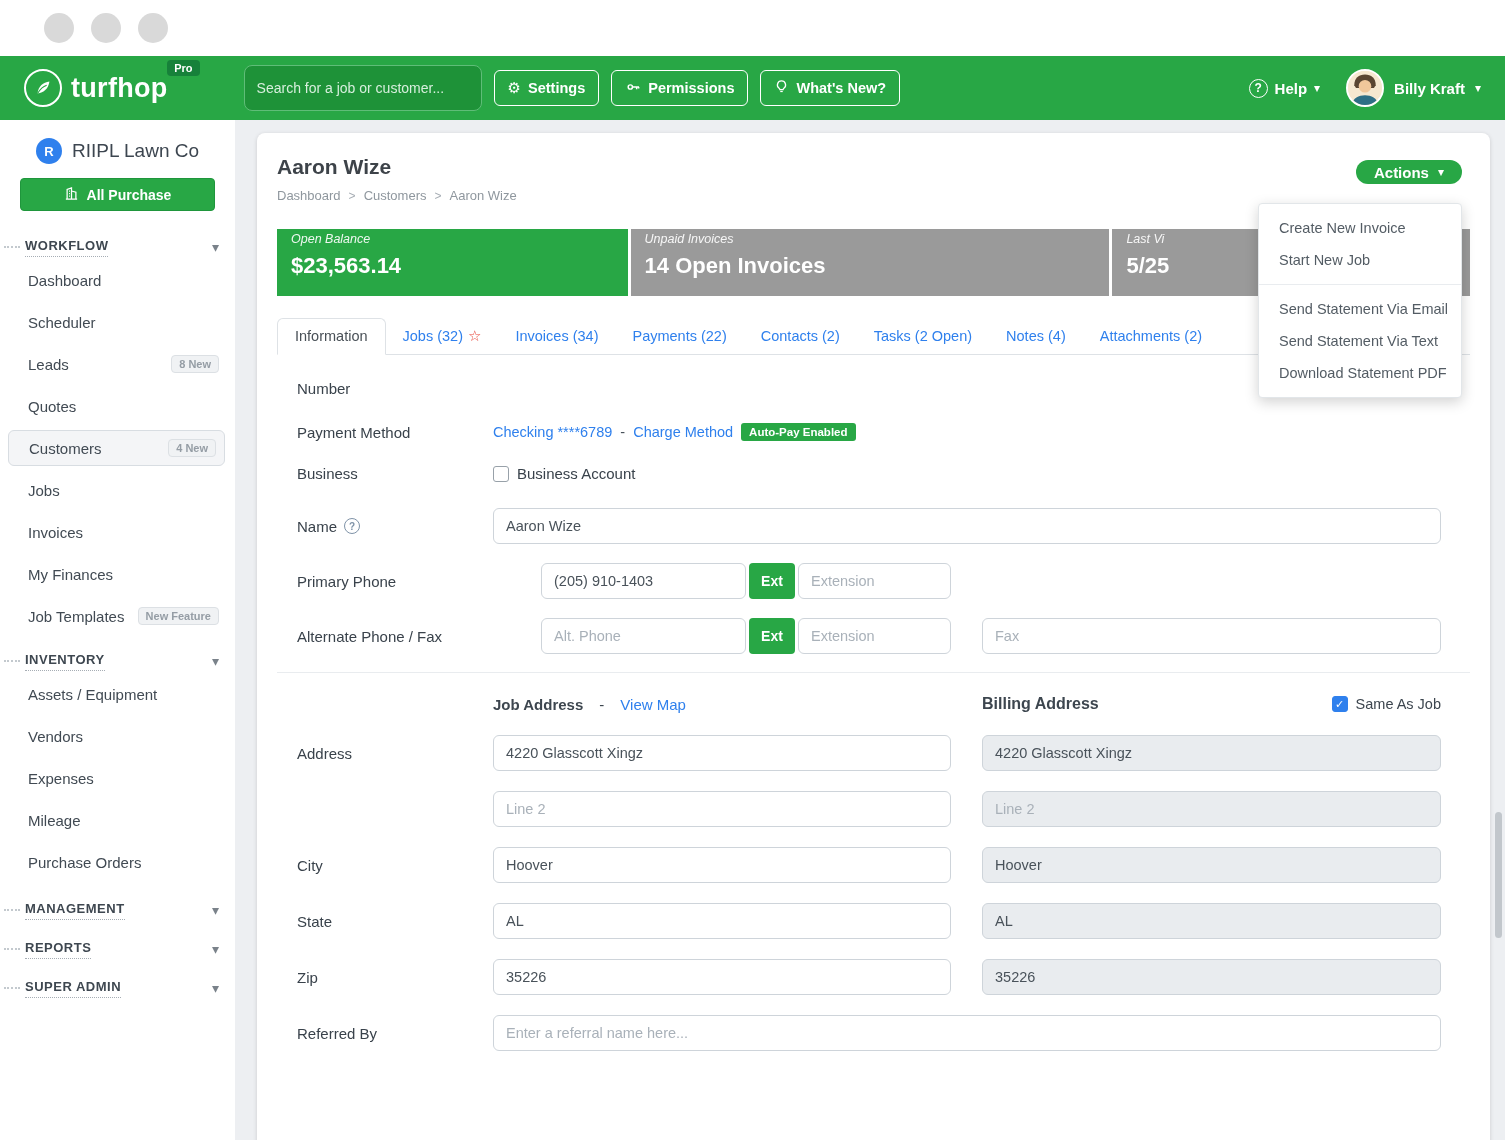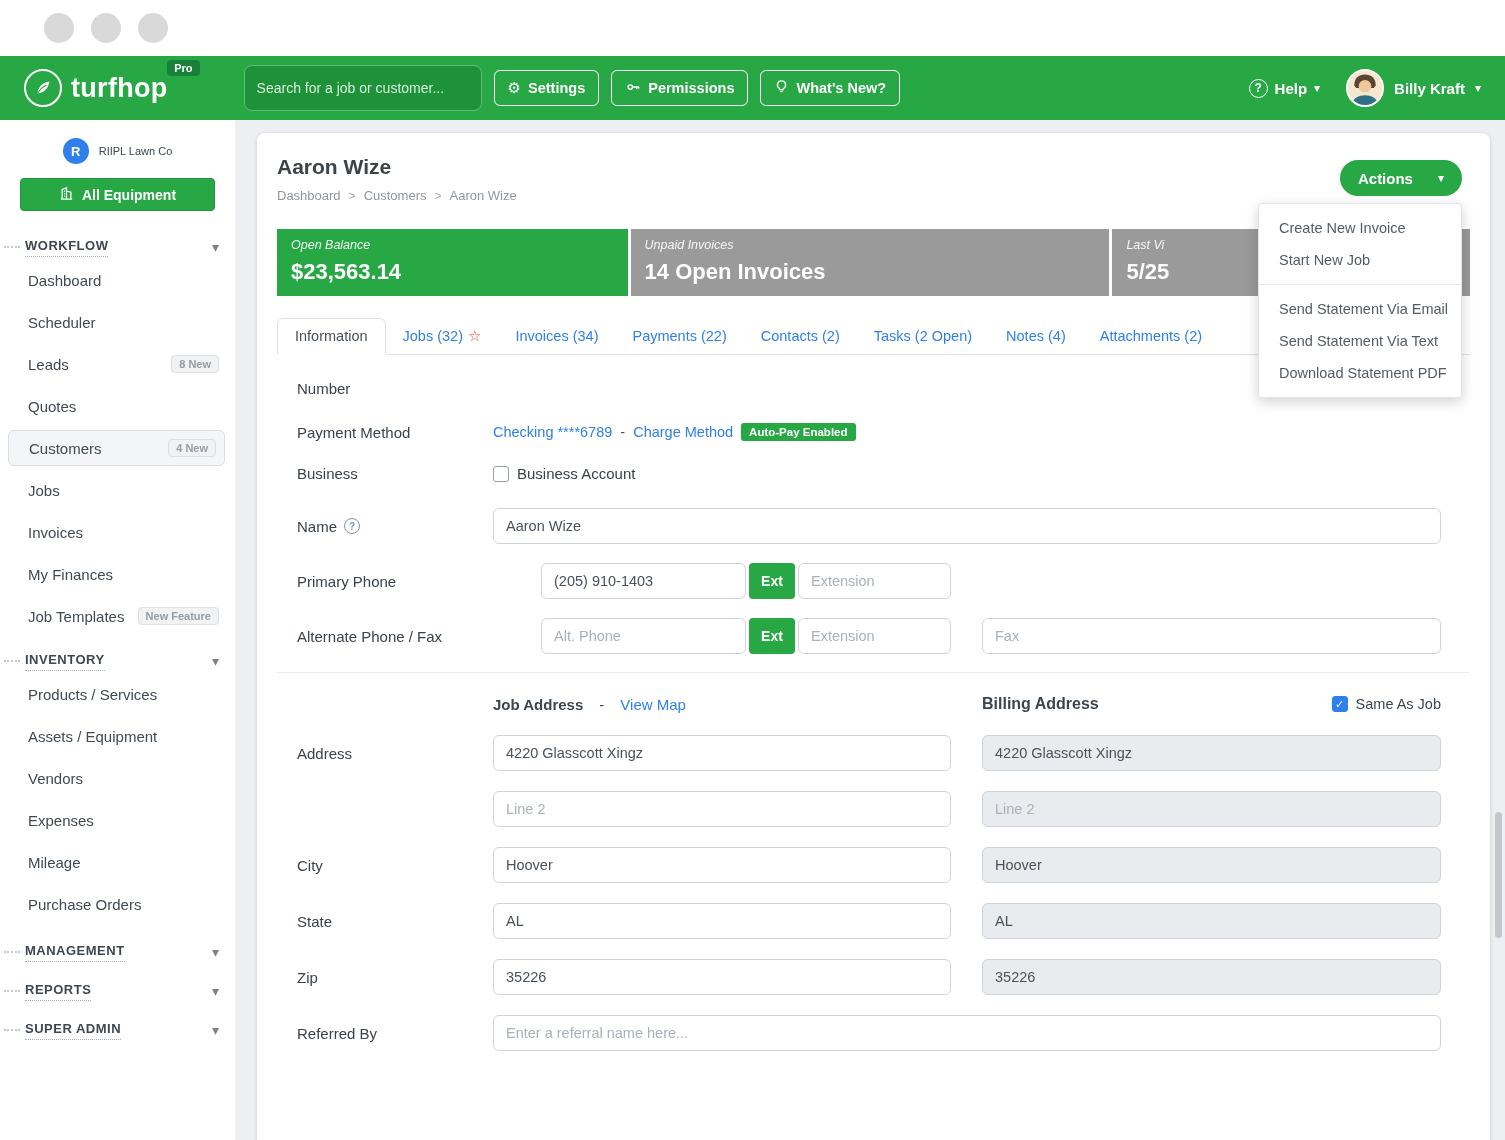--- a/index.html
+++ b/index.html
@@ -25,47 +25,47 @@
   .q-circ { width:19px; height:19px; border:1.5px solid #fff; border-radius:50%; display:flex; align-items:center; justify-content:center; font-size:12px; font-weight:bold; }
   .chev { font-family:"DejaVu Sans", sans-serif; font-size:12px; line-height:1; }
   .user { display:flex; align-items:center; gap:10px; font-weight:bold; font-size:15px; cursor:pointer; }
   .avatar { width:38px; height:38px; border:2px solid #fff; border-radius:50%; overflow:hidden; background:#f6e8d0; display:block; flex:0 0 38px; }
 
   
   .layout { display:flex; height:1020px; }
   .sidebar { width:235px; flex:0 0 235px; background:#fff; padding-top:14px; overflow:hidden; }
   .company { display:flex; align-items:center; justify-content:center; gap:10px; padding:4px 0 12px; cursor:pointer; }
   .r-circ { width:26px; height:26px; background:#2f80ed; color:#fff; border-radius:50%; display:flex; align-items:center; justify-content:center; font-size:13px; font-weight:bold; }
-  .company-name { font-size:11px; color:#3d4650; }
+  .company-name { font-size:19px; color:#3d4650; }
   .all-loc { display:flex; align-items:center; justify-content:center; gap:8px; width:195px; height:33px; margin:2px auto 0; background:#28a745; border:1px solid #1f963c; border-radius:4px; color:#fff; font-weight:bold; font-size:14px; font-family:inherit; cursor:pointer; }
   .sec { display:flex; align-items:center; margin-top:24px; padding:0 16px 0 4px; height:24px; cursor:pointer; }
   .sec.tight { margin-top:12px; }
   .sec.collapsed { margin-top:15px; }
   .sec-dots { width:16px; border-top:2px dotted #c3c9ce; margin-right:5px; }
   .sec-label { font-size:13px; font-weight:bold; color:#3e4750; letter-spacing:.5px; border-bottom:1px dotted #a6adb4; padding-bottom:3px; }
   .sec-chev { margin-left:auto; color:#7a828a; font-size:14px; font-family:"DejaVu Sans",sans-serif; }
   .nav-item { height:42px; display:flex; align-items:center; padding:0 16px 0 28px; font-size:15px; color:#414a53; cursor:pointer; }
   .nav-item.active { background:#f4f5f7; border:1px solid #d8dde2; border-radius:6px; margin:3px 10px 3px 8px; padding:0 8px 0 20px; height:36px; }
   .side-badge { margin-left:auto; background:#f0f2f4; border:1px solid #dce0e4; color:#959da5; font-size:11px; padding:2px 7px; border-radius:4px; font-weight:bold; white-space:nowrap; }
 
   
   .main { flex:1; background:#edeff2; position:relative; overflow:hidden; }
   .card { position:absolute; left:22px; top:13px; width:1233px; bottom:-10px; background:#fff; border-radius:8px 8px 0 0; box-shadow:0 1px 4px rgba(0,0,0,.15); }
   .card-head { padding:22px 20px 0; }
   .page-title { font-size:21px; font-weight:bold; color:#3d4349; }
   .breadcrumb { margin-top:9px; font-size:13px; color:#8f979e; display:flex; gap:8px; align-items:center; }
   .bc-link { cursor:pointer; }
   .bc-sep { color:#a6adb4; font-size:12px; }
-  .actions-btn { position:absolute; top:27px; right:28px; height:36px; padding:6px 18px; border-radius:18px; background:#28a745; border:none; color:#fff; font-weight:bold; font-size:15px; display:flex; align-items:center; gap:25px; font-family:inherit; cursor:pointer; z-index:30; }
+  .actions-btn { position:absolute; top:27px; right:28px; height:24px; padding:6px 18px; border-radius:18px; background:#28a745; border:none; color:#fff; font-weight:bold; font-size:15px; display:flex; align-items:center; gap:9px; font-family:inherit; cursor:pointer; z-index:30; }
   .dropdown { position:absolute; top:83px; right:43px; width:204px; background:#fff; border:1px solid #e2e6e9; border-radius:4px; box-shadow:0 4px 14px rgba(0,0,0,.18); padding:8px 0; z-index:25; }
   .dd-item { padding:8px 20px; font-size:14.5px; color:#535c64; cursor:pointer; white-space:nowrap; }
   .dd-div { height:1px; background:#e9ecef; margin:8px 0; }
 
   .stats { display:flex; gap:3px; margin:26px 20px 0; height:67px; }
-  .stat { color:#fff; padding:9px 14px; overflow:hidden; }
+  .stat { color:#fff; padding:3px 14px; overflow:hidden; }
   .stat-label { font-size:12.5px; font-style:italic; opacity:.92; white-space:nowrap; }
   .stat-value { font-size:22px; font-weight:bold; margin-top:7px; white-space:nowrap; }
   .stat.green { background:#28a745; flex:274 0 0; }
   .stat.g1 { background:#9a9a9a; flex:272 0 0; }
   .stat.g2 { background:#9a9a9a; flex:383 0 0; }
   .stat.g3 { background:#9a9a9a; flex:280 0 0; }
 
   .tabs { display:flex; margin:22px 20px 0; border-bottom:1px solid #dee2e6; }
   .tab { padding:9px 17px 10px; font-size:14.5px; color:#2f80ed; cursor:pointer; display:flex; align-items:center; gap:5px; margin-bottom:-1px; white-space:nowrap; }
   .tab.active { background:#fff; border:1px solid #dee2e6; border-bottom:1px solid #fff; border-radius:6px 6px 0 0; color:#495057; }
@@ -177,21 +177,21 @@
         <span class="r-circ">R</span>
         <span class="company-name">RIIPL Lawn Co</span>
       </div>
       <button class="all-loc">
         <span>
           <svg viewBox="0 0 24 24" width="15" height="15" fill="none" stroke="#fff" stroke-width="2">
               <path d="M3 21h18M5 21V5.5L12 3v18M12 8l7 2v11"></path>
               <path d="M8 8h1.5M8 12h1.5M8 16h1.5"></path>
             </svg>
         </span>
-        <span>All Equipment</span>
+        <span>All Purchase</span>
       </button>
 
       <div class="sec">
         <span class="sec-dots"></span>
         <span class="sec-label">WORKFLOW</span>
         <span class="sec-chev">▾</span>
       </div>
       <nav class="nav-list">
         <div class="nav-item">
             <span>Dashboard</span>
@@ -224,23 +224,20 @@
             <span class="side-badge">New Feature</span>
           </div>
       </nav>
 
       <div class="sec tight">
         <span class="sec-dots"></span>
         <span class="sec-label">INVENTORY</span>
         <span class="sec-chev">▾</span>
       </div>
       <nav class="nav-list">
-        <div class="nav-item">
-            <span>Products / Services</span>
-          </div>
         <div class="nav-item">
             <span>Assets / Equipment</span>
           </div>
         <div class="nav-item">
             <span>Vendors</span>
           </div>
         <div class="nav-item">
             <span>Expenses</span>
           </div>
         <div class="nav-item">

